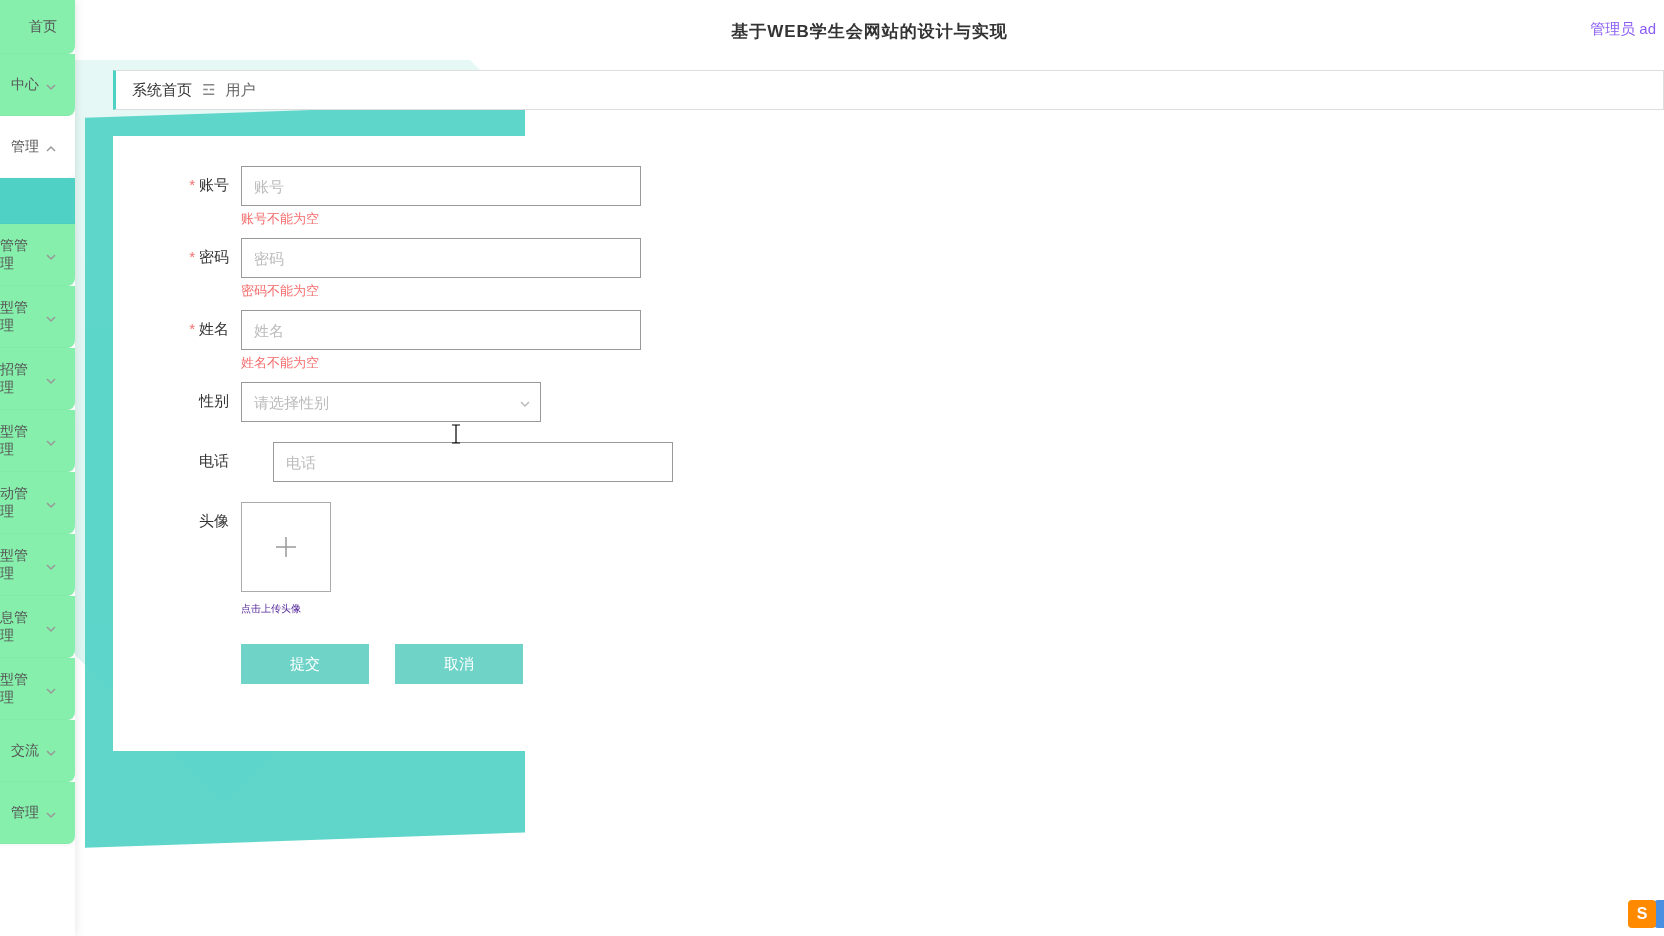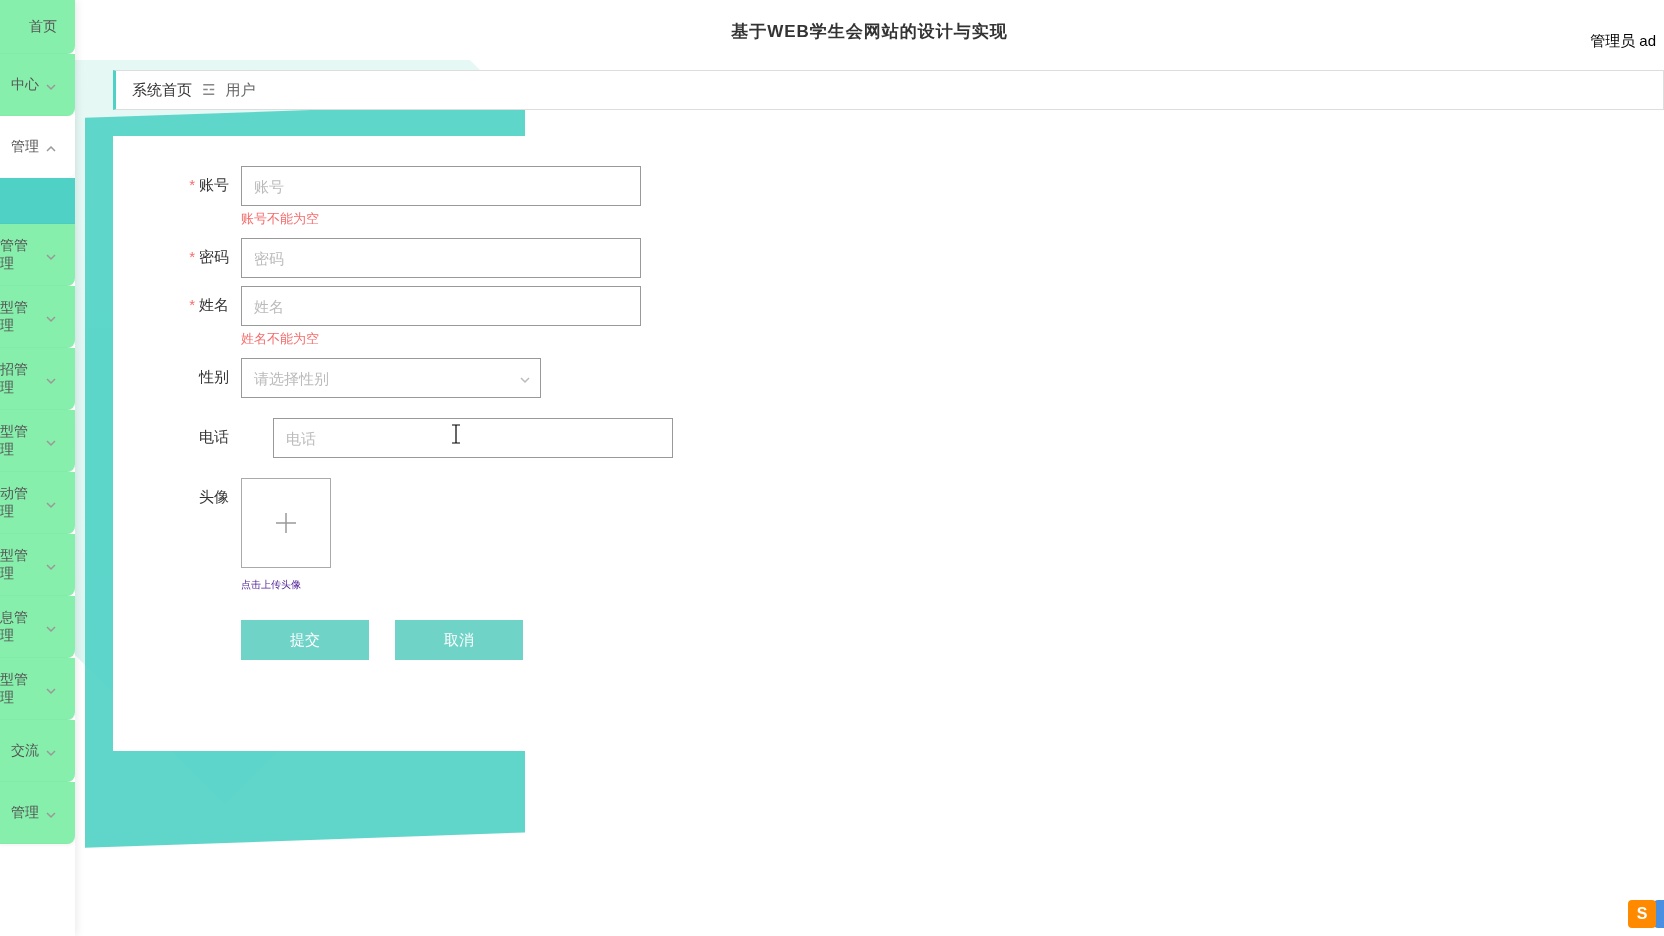--- a/index.html
+++ b/index.html
@@ -2,21 +2,21 @@
 <html><head>
   <meta charset="utf-8">
   <style>
     * { margin: 0; padding: 0; box-sizing: border-box; }
     body { font-family: "Microsoft YaHei", sans-serif; background: #fff; overflow: hidden; width: 1664px; height: 936px; position: relative; }
     
     .watermark-title { position: absolute; top: 8px; left: 0; right: 0; text-align: center; font-size: 26px; font-family: "SimSun", serif; color: #333; z-index: 1; letter-spacing: 1px; }
     
     .header-bar { position: absolute; top: 0; left: 75px; right: 0; height: 60px; background: #fff; z-index: 2; display: flex; align-items: center; }
     .header-title { position: absolute; left: 50%; transform: translateX(-50%); top: 20px; font-size: 17px; font-weight: bold; color: #333; letter-spacing: 1px; }
-    .header-user { position: absolute; right: 8px; top: 20px; font-size: 15px; color: #000000; margin-top: 12px; }
+    .header-user { position: absolute; right: 8px; top: 20px; font-size: 15px; color: #8b5cf6; }
     
     .sidebar { position: absolute; left: 0; top: 0; width: 75px; height: 936px; background: #fff; box-shadow: 2px 0 8px rgba(0,0,0,0.08); z-index: 5; }
     .sidebar-item { height: 62px; display: flex; align-items: center; justify-content: flex-end; padding-right: 18px; font-size: 15px; color: #555; border-bottom: 1px solid rgba(0,0,0,0.02); position: relative; cursor: pointer; background: #86efac; border-radius: 0 0 8px 0; margin-bottom: 0px; box-shadow: 0 2px 3px rgba(0,0,0,0.04); }
     .sidebar-item.first { height: 54px; }
     .sidebar-item.active-group { background: #fff; }
     .sidebar-item.active-sub { background: #4fd1c5; color: #fff; box-shadow: none; border-radius: 0; }
     .sidebar-item .label { font-size: 14px; }
     .sidebar-chevron { width: 12px; height: 12px; margin-left: 6px; position: relative; }
     .sidebar-chevron svg { width: 12px; height: 12px; }
     
@@ -164,20 +164,21 @@
     <div class="form-control-wrap">
       <input class="form-input" placeholder="账号" style="">
       <div class="form-error">账号不能为空</div>
     </div>
   </div>
 
   <div class="form-row">
     <div class="form-label"><span class="req">*</span><span>密码</span></div>
     <div class="form-control-wrap">
       <input class="form-input" placeholder="密码" style="">
+      <div class="form-error">密码不能为空</div>
     </div>
   </div>
 
   <div class="form-row">
     <div class="form-label"><span class="req">*</span><span>姓名</span></div>
     <div class="form-control-wrap">
       <input class="form-input" placeholder="姓名" style="">
       <div class="form-error">姓名不能为空</div>
     </div>
   </div>

